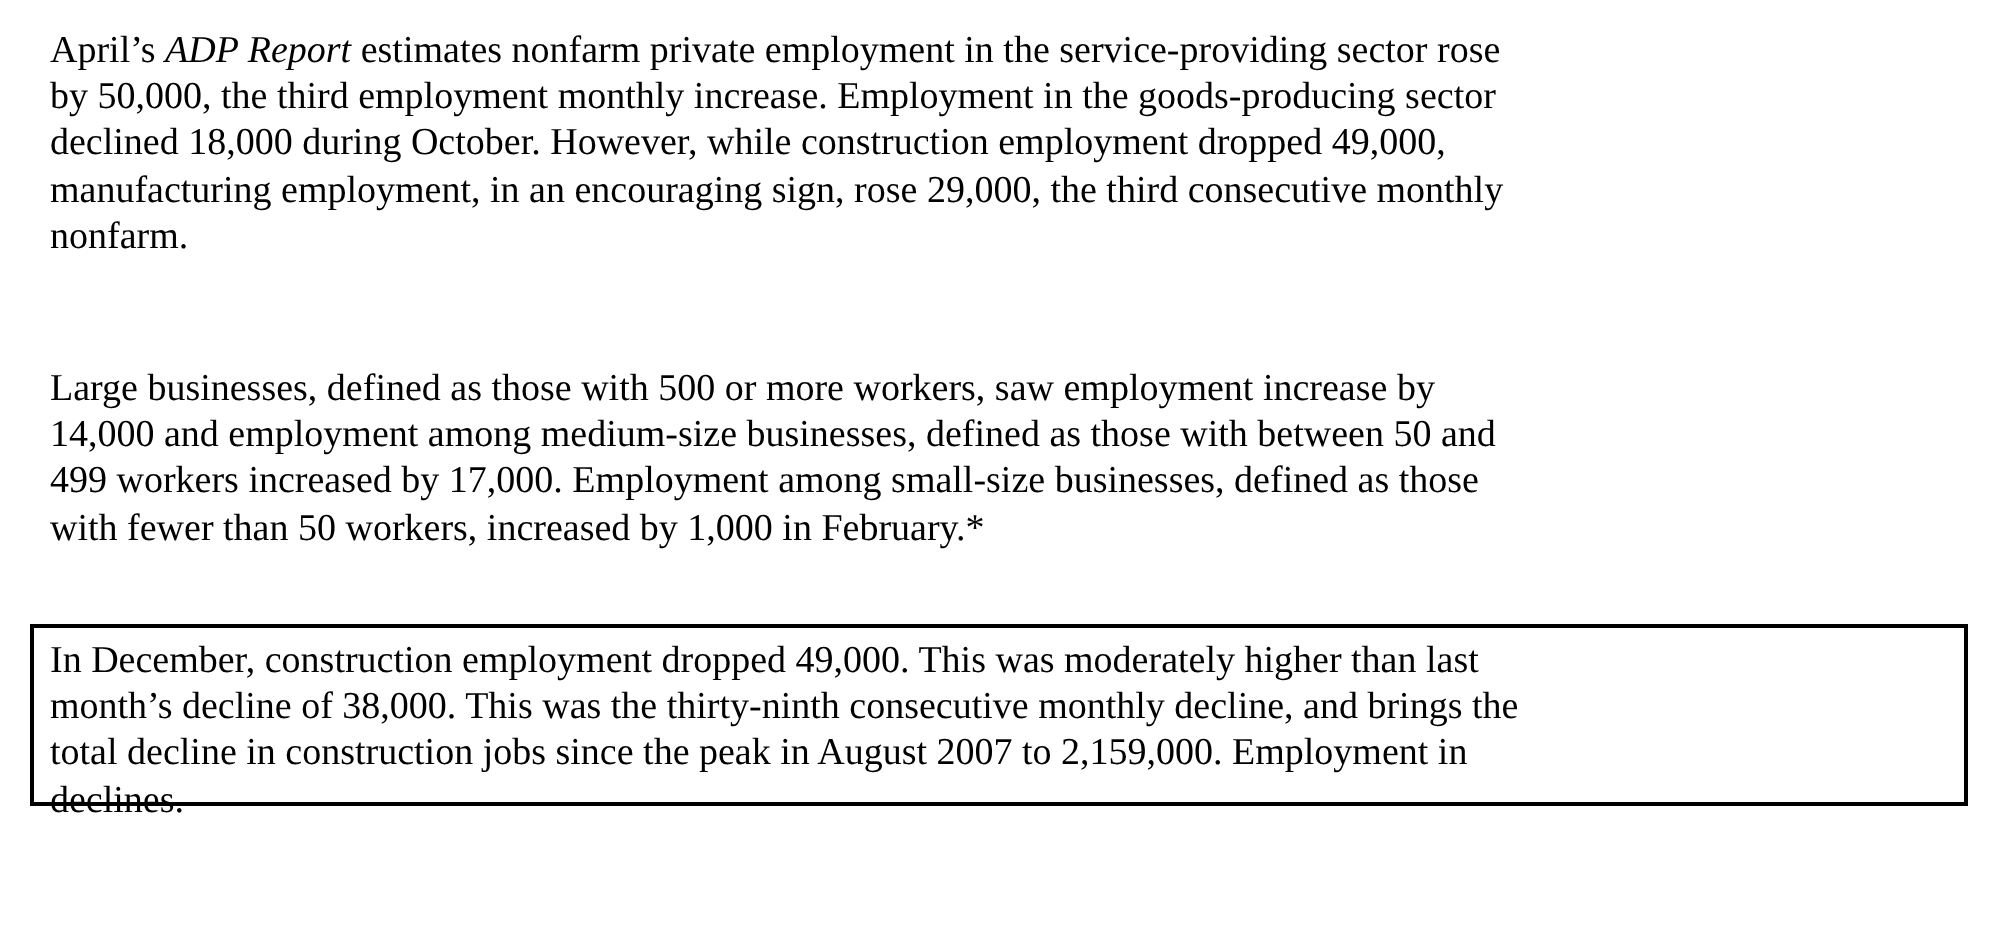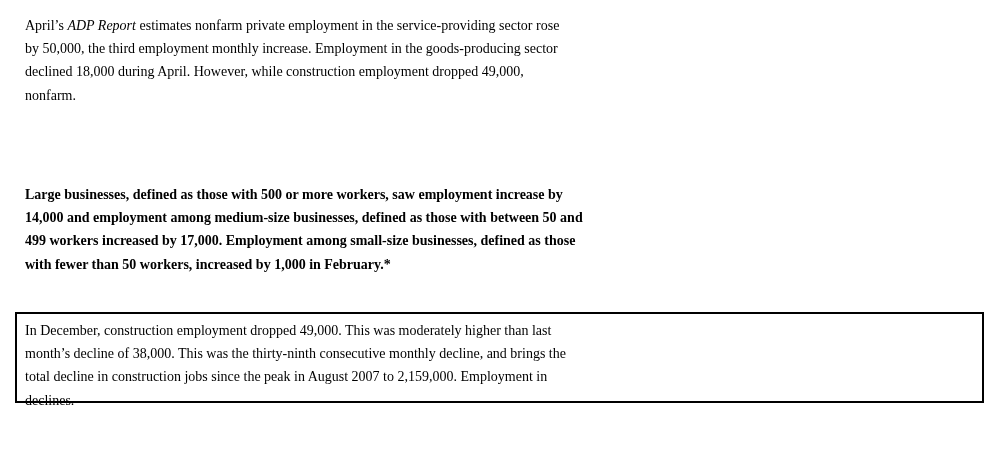--- a/index.html
+++ b/index.html
@@ -12,48 +12,49 @@
       height: 473px;
       position: relative;
       overflow: hidden;
       font-family: "Liberation Serif", serif;
       color: #000000;
     }
     .para {
       position: absolute;
       left: 25px;
       width: 960px;
-      font-size: 14px;
+      font-size: 19px;
       line-height: 23.2px;
       white-space: nowrap;
     }
     .line { display: block; height: 23.2px; }
     #p1 { top: 14px; }
-    #p2 { top: 183px; font-weight: bold; }
+    #p2 { top: 183px; }
     #p3 { top: 319px; }
     .highlight-box {
       position: absolute;
       left: 15px;
       top: 312px;
       width: 965px;
       height: 87px;
       border: 2px solid #000000;
       box-sizing: content-box;
     }
     em { font-style: italic; }
   </style>
 </head>
 <body>
 
 <div class="highlight-box"></div>
 
 <div class="para" id="p1">
   <span class="line"><span>April’s </span><em>ADP Report</em><span> estimates nonfarm private employment in the service-providing sector rose</span></span>
   <span class="line">by 50,000, the third employment monthly increase.  Employment in the goods-producing sector</span>
-  <span class="line">declined 18,000 during April.  However, while construction employment dropped 49,000,</span>
+  <span class="line">declined 18,000 during October.  However, while construction employment dropped 49,000,</span>
+  <span class="line">manufacturing employment, in an encouraging sign, rose 29,000, the third consecutive monthly</span>
   <span class="line">nonfarm.</span>
 </div>
 
 <div class="para" id="p2">
   <span class="line">Large businesses, defined as those with 500 or more workers, saw employment increase by</span>
   <span class="line">14,000 and employment among medium-size businesses, defined as those with between 50 and</span>
   <span class="line">499 workers increased by 17,000.  Employment among small-size businesses, defined as those</span>
   <span class="line">with fewer than 50 workers, increased by 1,000 in February.*</span>
 </div>
 

